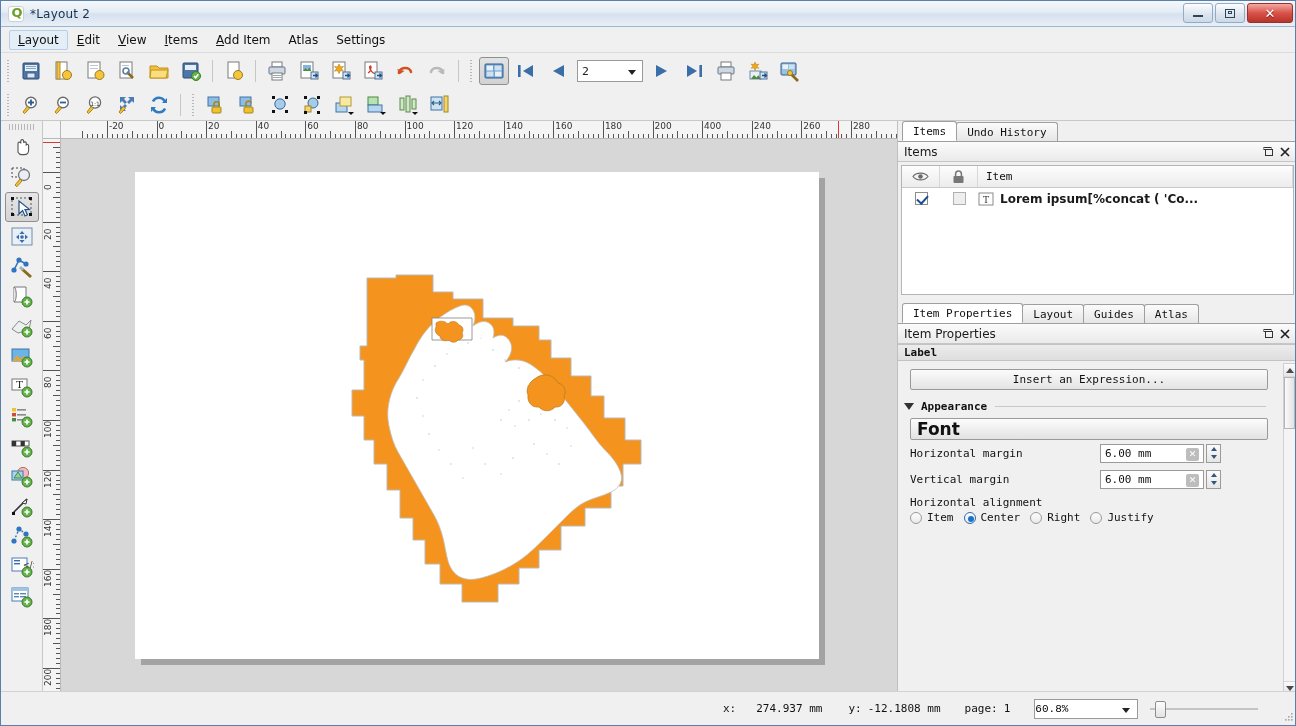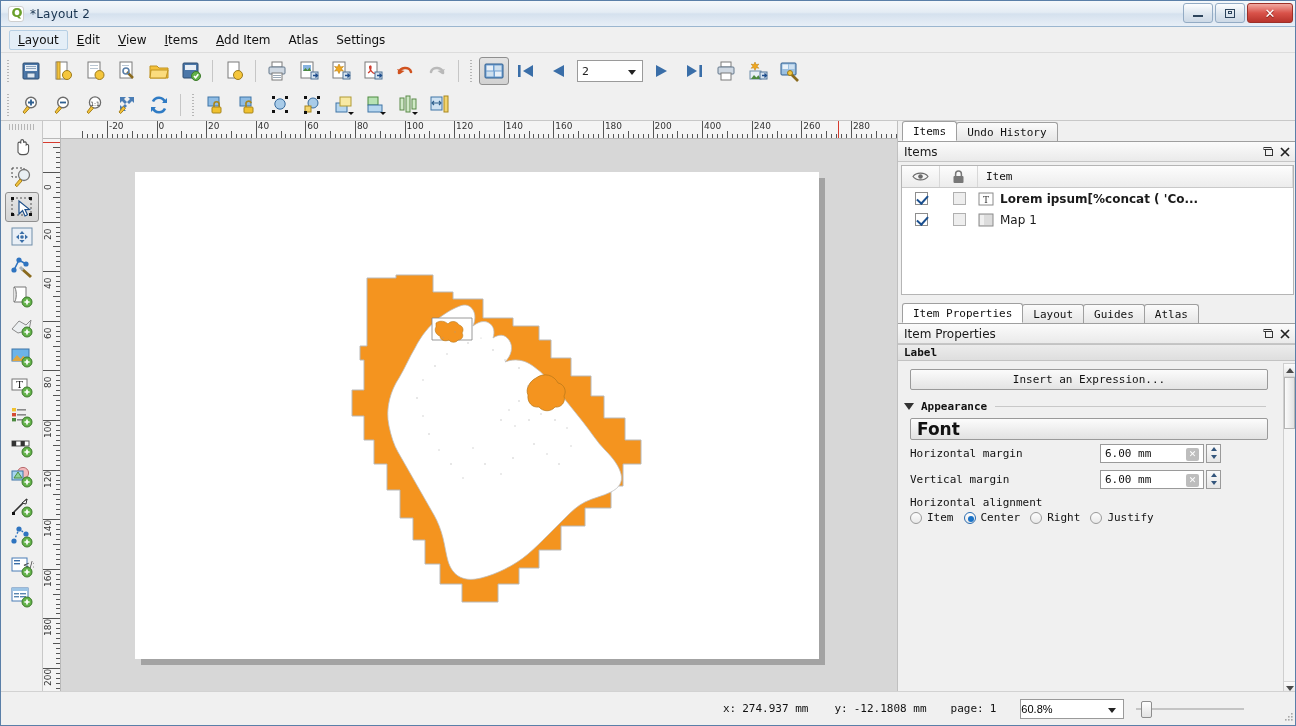--- a/index.html
+++ b/index.html
@@ -322,21 +322,21 @@
   .statusbar {
     position: absolute; left: 0; bottom: 0; width: 1296px; height: 34px;
     background: #f0f0f0; border-top: 1px solid #d2d2d2;
     display: flex; align-items: center;
   }
   .sb-item { font-family: "DejaVu Sans Mono", monospace; font-size: 11px; color: #111; }
   .zoom-combo {
     width: 104px; height: 20px; background: #fff; border: 1px solid #9a9a9a;
     display: flex; align-items: center; position: relative;
   }
-  .zoom-combo span { font-family: Liberation Sans, sans-serif; font-size: 11px; }
+  .zoom-combo span { font-family: Liberation Mono, monospace; font-size: 11px; }
   .zoom-combo .arr { position: absolute; right: 7px; top: 8px;
     border-left: 4px solid transparent; border-right: 4px solid transparent; border-top: 5px solid #222; }
   .slider { position: relative; width: 108px; height: 20px; margin-left: 12px; }
   .slider .track { position: absolute; left: 0; right: 0; top: 9px; height: 2px; background: #c4c4c4; }
   .slider .knob { position: absolute; left: 5px; top: 2px; width: 11px; height: 17px;
     background: linear-gradient(to bottom,#fdfdfd,#e3e3e3); border: 1px solid #8d8d8d; border-radius: 2px; }
   .grip-corner { position: absolute; right: 3px; bottom: 3px; width: 12px; height: 12px; }
 </style>
 </head>
 <body>
@@ -1205,35 +1205,20 @@
             <div class="cbox dim"></div>
           </div>
         <div class="item-ico">
           <svg width="16" height="14" viewBox="0 0 16 14">
               <rect x="1" y="1" width="14" height="12" fill="#fff" stroke="#8a8a8a"></rect>
               <text x="8" y="10.5" font-size="9" text-anchor="middle" fill="#333" font-family="DejaVu Serif">T</text>
             </svg>
         </div>
         <div class="item-lbl b">Lorem ipsum[%concat ( 'Co...</div>
       </div>
-      <div class="item-row">
-        <div class="cbcell">
-            <div class="cbox checked"></div>
-          </div>
-        <div class="cbcell">
-            <div class="cbox dim"></div>
-          </div>
-        <div class="item-ico">
-          <svg width="16" height="14" viewBox="0 0 16 14">
-              <rect x="1" y="1" width="14" height="12" fill="#dcdcdc" stroke="#8a8a8a"></rect>
-              <rect x="2" y="2" width="4" height="10" fill="#f0f0f0"></rect>
-            </svg>
-        </div>
-        <div class="item-lbl">Map 1</div>
-      </div>
     </div>
 
     <div class="tabrow" style="margin-top:8px;">
       <div class="tab sel">Item Properties</div>
       <div class="tab">Layout</div>
       <div class="tab">Guides</div>
       <div class="tab">Atlas</div>
     </div>
     <div class="dock-title">
       <span>Item Properties</span>
@@ -1332,21 +1317,21 @@
         <div class="thumb"></div>
         <div class="ha r" style="right:0;">
             <i></i>
           </div>
       </div>
     </div>
   </div>
 
   <div class="statusbar">
     <div class="sb-item" style="margin-left:722px;">x:</div>
-    <div class="sb-item" style="margin-left:6px;">274.937 mm</div>
+    <div class="sb-item" style="margin-left:20px;">274.937 mm</div>
     <div class="sb-item" style="margin-left:26px;">y:</div>
     <div class="sb-item" style="margin-left:6px;">-12.1808 mm</div>
     <div class="sb-item" style="margin-left:24px;">page:</div>
     <div class="sb-item" style="margin-left:6px;">1</div>
     <div class="zoom-combo" style="margin-left:24px;">
       <span>60.8%</span>
       <div class="arr"></div>
     </div>
     <div class="slider">
       <div class="track"></div>

